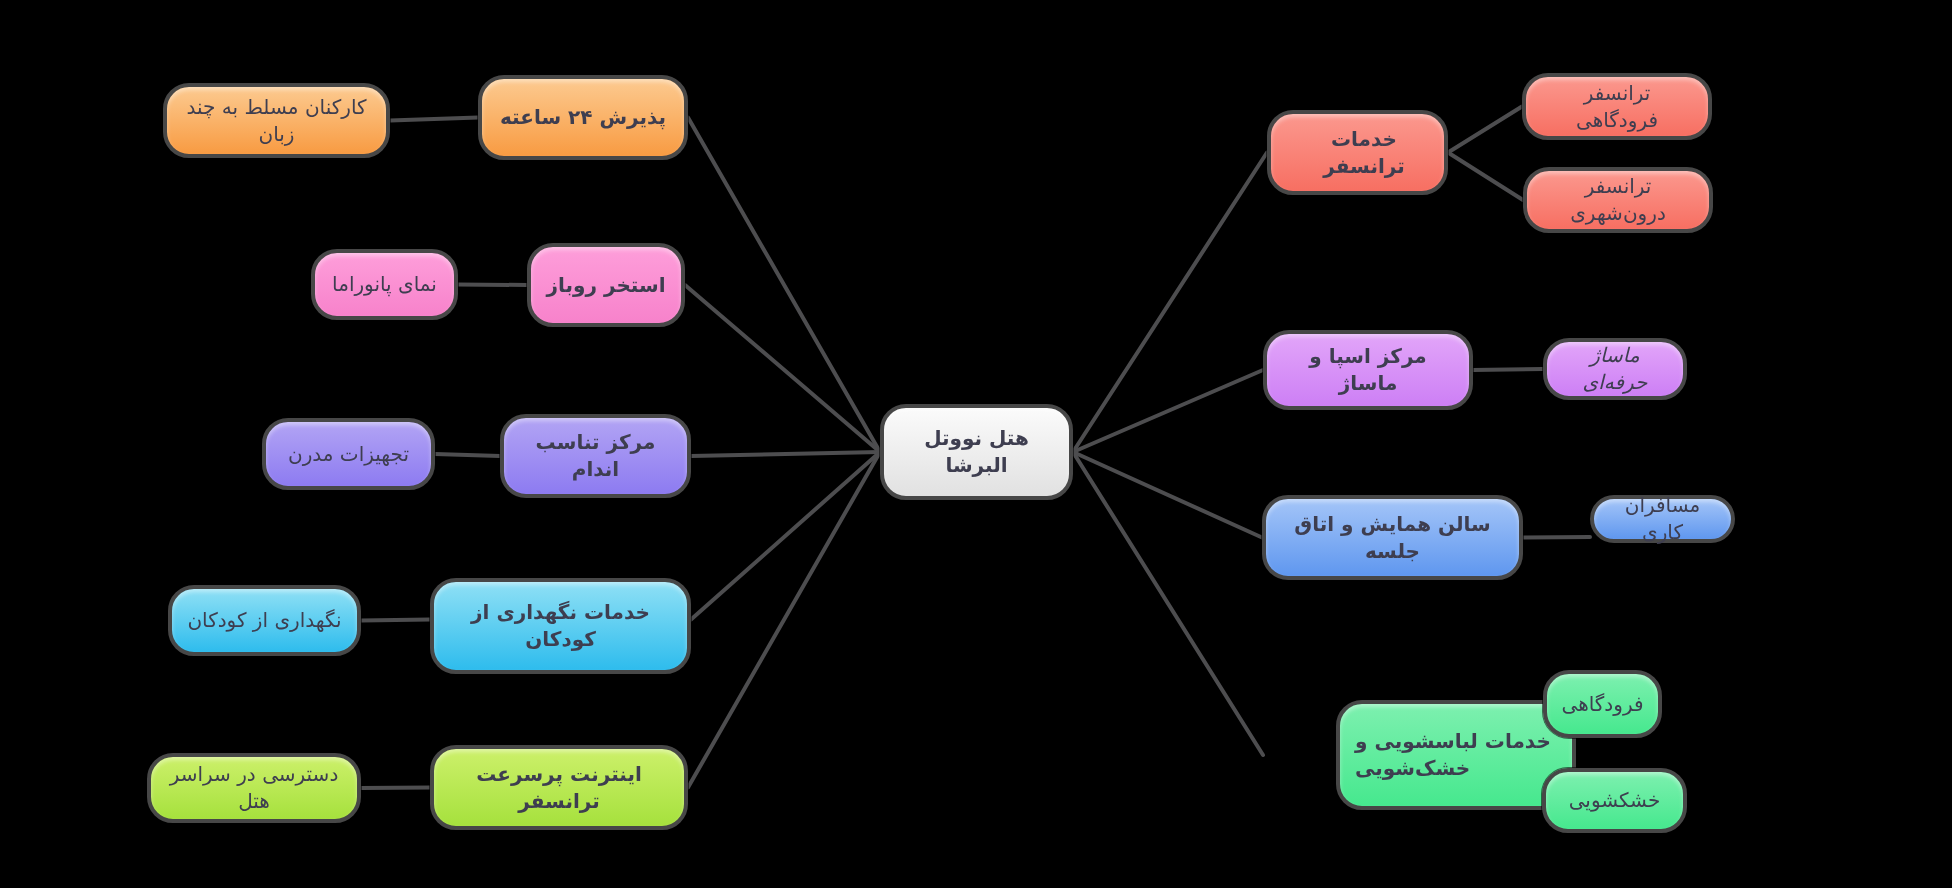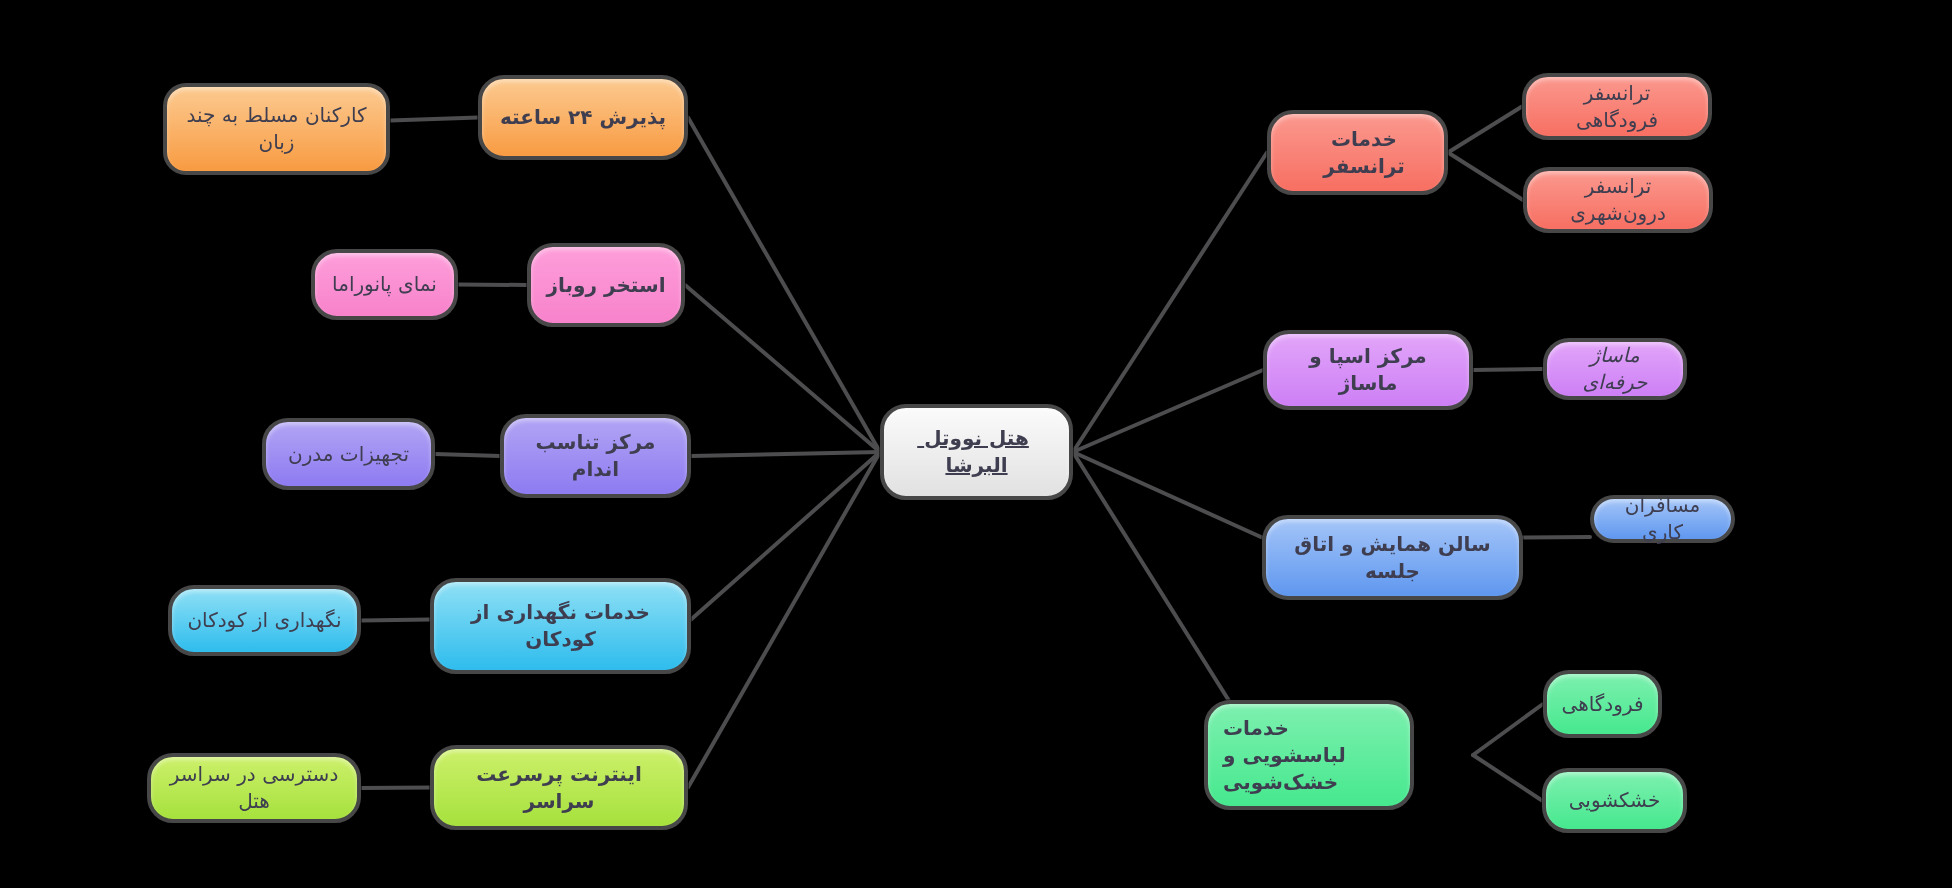--- a/index.html
+++ b/index.html
@@ -62,27 +62,27 @@
       <line x1="1448" y1="152.5" x2="1523" y2="200" stroke="#4d4d4f" stroke-width="4" stroke-linecap="round"></line>
       <line x1="1073" y1="452" x2="1263" y2="370" stroke="#4d4d4f" stroke-width="4" stroke-linecap="round"></line>
       <line x1="1473" y1="370" x2="1543" y2="369" stroke="#4d4d4f" stroke-width="4" stroke-linecap="round"></line>
       <line x1="1073" y1="452" x2="1262" y2="537.5" stroke="#4d4d4f" stroke-width="4" stroke-linecap="round"></line>
       <line x1="1523" y1="537.5" x2="1590" y2="537" stroke="#4d4d4f" stroke-width="4" stroke-linecap="round"></line>
       <line x1="1073" y1="452" x2="1263" y2="755" stroke="#4d4d4f" stroke-width="4" stroke-linecap="round"></line>
       <line x1="1473" y1="755" x2="1543" y2="704" stroke="#4d4d4f" stroke-width="4" stroke-linecap="round"></line>
       <line x1="1473" y1="755" x2="1542" y2="800.5" stroke="#4d4d4f" stroke-width="4" stroke-linecap="round"></line>
     </svg>
   <div id="nodes">
-      <div class="node bold" style="left: 880px; top: 404px; width: 193px; height: 96px; background: linear-gradient(rgb(251, 251, 251) 0%, rgb(225, 225, 225) 100%); border-color: rgb(71, 71, 71); color: rgb(62, 62, 80); text-decoration: underline;">
+      <div class="node bold" style="left: 880px; top: 404px; width: 193px; height: 96px; background: linear-gradient(rgb(251, 251, 251) 0%, rgb(225, 225, 225) 100%); border-color: rgb(71, 71, 71); color: rgb(62, 62, 80);">
         <span class="label" dir="rtl">هتل نووتل البرشا</span>
       </div>
       <div class="node bold" style="left: 478px; top: 75px; width: 210px; height: 85px; background: linear-gradient(rgb(252, 202, 144) 0%, rgb(248, 155, 66) 100%); border-color: rgb(71, 71, 71); color: rgb(62, 62, 80);">
         <span class="label" dir="rtl">پذیرش ۲۴ ساعته</span>
       </div>
-      <div class="node" style="left: 163px; top: 83px; width: 227px; height: 92px; background: linear-gradient(rgb(252, 202, 144) 0%, rgb(248, 155, 66) 100%); border-color: rgb(71, 71, 71); color: rgb(62, 62, 80); border-radius: 23px;">
+      <div class="node" style="left: 163px; top: 83px; width: 227px; height: 75px; background: linear-gradient(rgb(252, 202, 144) 0%, rgb(248, 155, 66) 100%); border-color: rgb(71, 71, 71); color: rgb(62, 62, 80);">
         <span class="label" dir="rtl">کارکنان مسلط به چند زبان</span>
       </div>
       <div class="node bold" style="left: 527px; top: 243px; width: 158px; height: 84px; background: linear-gradient(rgb(254, 158, 218) 0%, rgb(247, 130, 203) 100%); border-color: rgb(71, 71, 71); color: rgb(62, 62, 80);">
         <span class="label" dir="rtl">استخر روباز</span>
       </div>
       <div class="node" style="left: 311px; top: 249px; width: 147px; height: 71px; background: linear-gradient(rgb(254, 158, 218) 0%, rgb(247, 130, 203) 100%); border-color: rgb(71, 71, 71); color: rgb(62, 62, 80);">
         <span class="label" dir="rtl">نمای پانوراما</span>
       </div>
       <div class="node bold" style="left: 500px; top: 414px; width: 191px; height: 84px; background: linear-gradient(rgb(178, 164, 244) 0%, rgb(141, 123, 241) 100%); border-color: rgb(71, 71, 71); color: rgb(62, 62, 80);">
         <span class="label" dir="rtl">مرکز تناسب اندام</span>
@@ -90,47 +90,47 @@
       <div class="node" style="left: 262px; top: 418px; width: 173px; height: 72px; background: linear-gradient(rgb(178, 164, 244) 0%, rgb(141, 123, 241) 100%); border-color: rgb(71, 71, 71); color: rgb(62, 62, 80);">
         <span class="label" dir="rtl">تجهیزات مدرن</span>
       </div>
       <div class="node bold" style="left: 430px; top: 578px; width: 261px; height: 96px; background: linear-gradient(rgb(143, 224, 245) 0%, rgb(46, 188, 237) 100%); border-color: rgb(71, 71, 71); color: rgb(62, 62, 80);">
         <span class="label" dir="rtl">خدمات نگهداری از کودکان</span>
       </div>
       <div class="node" style="left: 168px; top: 585px; width: 193px; height: 71px; background: linear-gradient(rgb(143, 224, 245) 0%, rgb(46, 188, 237) 100%); border-color: rgb(71, 71, 71); color: rgb(62, 62, 80);">
         <span class="label" dir="rtl">نگهداری از کودکان</span>
       </div>
       <div class="node bold" style="left: 430px; top: 745px; width: 258px; height: 85px; background: linear-gradient(rgb(204, 240, 106) 0%, rgb(166, 225, 61) 100%); border-color: rgb(71, 71, 71); color: rgb(62, 62, 80);">
-        <span class="label" dir="rtl">اینترنت پرسرعت سراسر</span>
+        <span class="label" dir="rtl">اینترنت پرسرعت ترانسفر</span>
       </div>
       <div class="node" style="left: 147px; top: 753px; width: 214px; height: 70px; background: linear-gradient(rgb(204, 240, 106) 0%, rgb(166, 225, 61) 100%); border-color: rgb(71, 71, 71); color: rgb(62, 62, 80);">
         <span class="label" dir="rtl">دسترسی در سراسر هتل</span>
       </div>
       <div class="node bold" style="left: 1267px; top: 110px; width: 181px; height: 85px; background: linear-gradient(rgb(251, 152, 142) 0%, rgb(247, 111, 98) 100%); border-color: rgb(71, 71, 71); color: rgb(62, 62, 80); padding-left: 28px;">
         <span class="label" dir="rtl">خدمات ترانسفر</span>
       </div>
       <div class="node" style="left: 1522px; top: 73px; width: 190px; height: 67px; background: linear-gradient(rgb(251, 152, 142) 0%, rgb(247, 111, 98) 100%); border-color: rgb(71, 71, 71); color: rgb(62, 62, 80);">
         <span class="label" dir="rtl">ترانسفر فرودگاهی</span>
       </div>
       <div class="node" style="left: 1523px; top: 167px; width: 190px; height: 66px; background: linear-gradient(rgb(251, 152, 142) 0%, rgb(247, 111, 98) 100%); border-color: rgb(71, 71, 71); color: rgb(62, 62, 80);">
         <span class="label" dir="rtl">ترانسفر درون‌شهری</span>
       </div>
       <div class="node bold" style="left: 1263px; top: 330px; width: 210px; height: 80px; background: linear-gradient(rgb(226, 165, 249) 0%, rgb(205, 127, 245) 100%); border-color: rgb(71, 71, 71); color: rgb(62, 62, 80);">
         <span class="label" dir="rtl">مرکز اسپا و ماساژ</span>
       </div>
       <div class="node" style="left: 1543px; top: 338px; width: 144px; height: 62px; background: linear-gradient(rgb(226, 165, 249) 0%, rgb(205, 127, 245) 100%); border-color: rgb(71, 71, 71); color: rgb(62, 62, 80); font-style: italic;">
         <span class="label" dir="rtl">ماساژ حرفه‌ای</span>
       </div>
-      <div class="node bold" style="left: 1262px; top: 515px; width: 261px; height: 85px; background: linear-gradient(rgb(164, 197, 248) 0%, rgb(95, 151, 239) 100%); border-color: rgb(71, 71, 71); color: rgb(62, 62, 80);">
+      <div class="node bold" style="left: 1262px; top: 495px; width: 261px; height: 85px; background: linear-gradient(rgb(164, 197, 248) 0%, rgb(95, 151, 239) 100%); border-color: rgb(71, 71, 71); color: rgb(62, 62, 80);">
         <span class="label" dir="rtl">سالن همایش و اتاق جلسه</span>
       </div>
       <div class="node" style="left: 1590px; top: 495px; width: 145px; height: 48px; background: linear-gradient(rgb(164, 197, 248) 0%, rgb(95, 151, 239) 100%); border-color: rgb(71, 71, 71); color: rgb(62, 62, 80);">
         <span class="label" dir="rtl">مسافران کاری</span>
       </div>
-      <div class="node bold align-left" style="left: 1204px; top: 700px; width: 210px; height: 110px; background: linear-gradient(rgb(125, 240, 175) 0%, rgb(70, 232, 142) 100%); border-color: rgb(71, 71, 71); color: rgb(62, 62, 80);">
+      <div class="node bold align-left" style="left: 1336px; top: 700px; width: 240px; height: 110px; background: linear-gradient(rgb(125, 240, 175) 0%, rgb(70, 232, 142) 100%); border-color: rgb(71, 71, 71); color: rgb(62, 62, 80);">
         <span class="label" dir="rtl">خدمات لباسشویی و خشک‌شویی</span>
       </div>
       <div class="node" style="left: 1543px; top: 670px; width: 119px; height: 68px; background: linear-gradient(rgb(125, 240, 175) 0%, rgb(70, 232, 142) 100%); border-color: rgb(71, 71, 71); color: rgb(62, 62, 80);">
         <span class="label" dir="rtl">فرودگاهی</span>
       </div>
       <div class="node" style="left: 1542px; top: 768px; width: 145px; height: 65px; background: linear-gradient(rgb(125, 240, 175) 0%, rgb(70, 232, 142) 100%); border-color: rgb(71, 71, 71); color: rgb(62, 62, 80);">
         <span class="label" dir="rtl">خشکشویی</span>
       </div>
     </div>
 </div>

